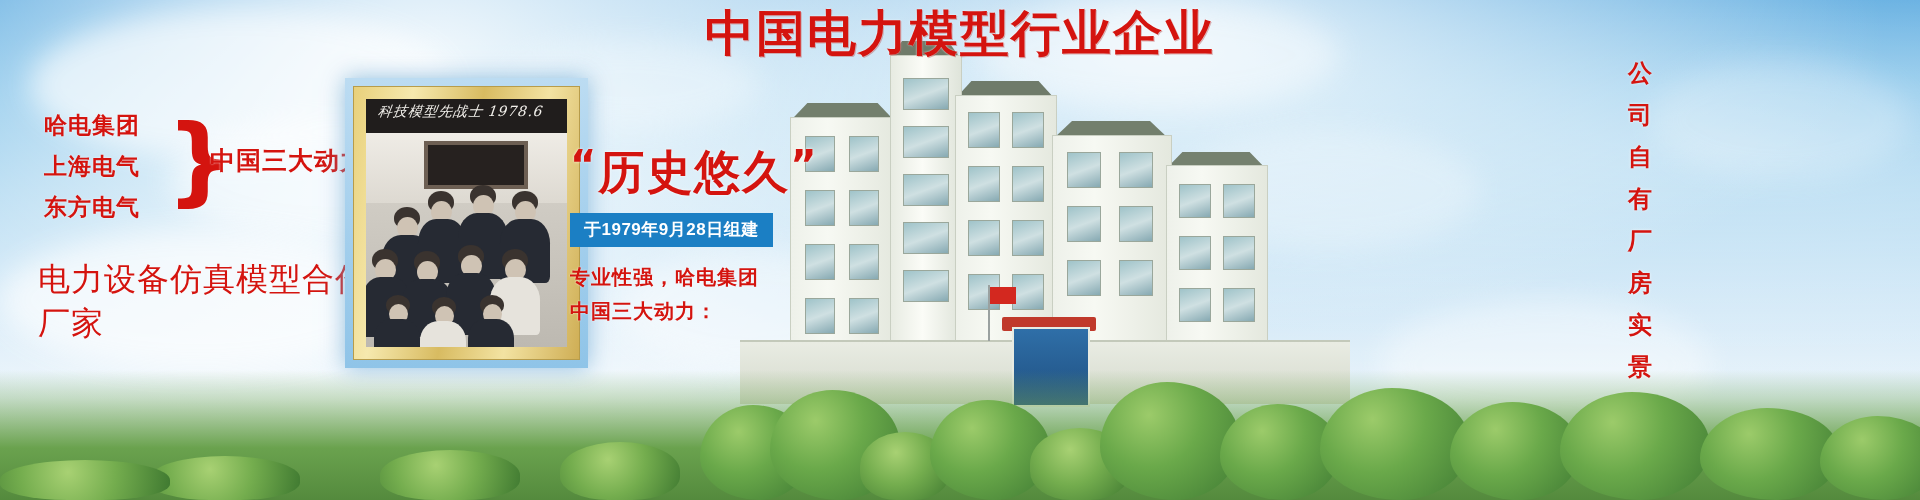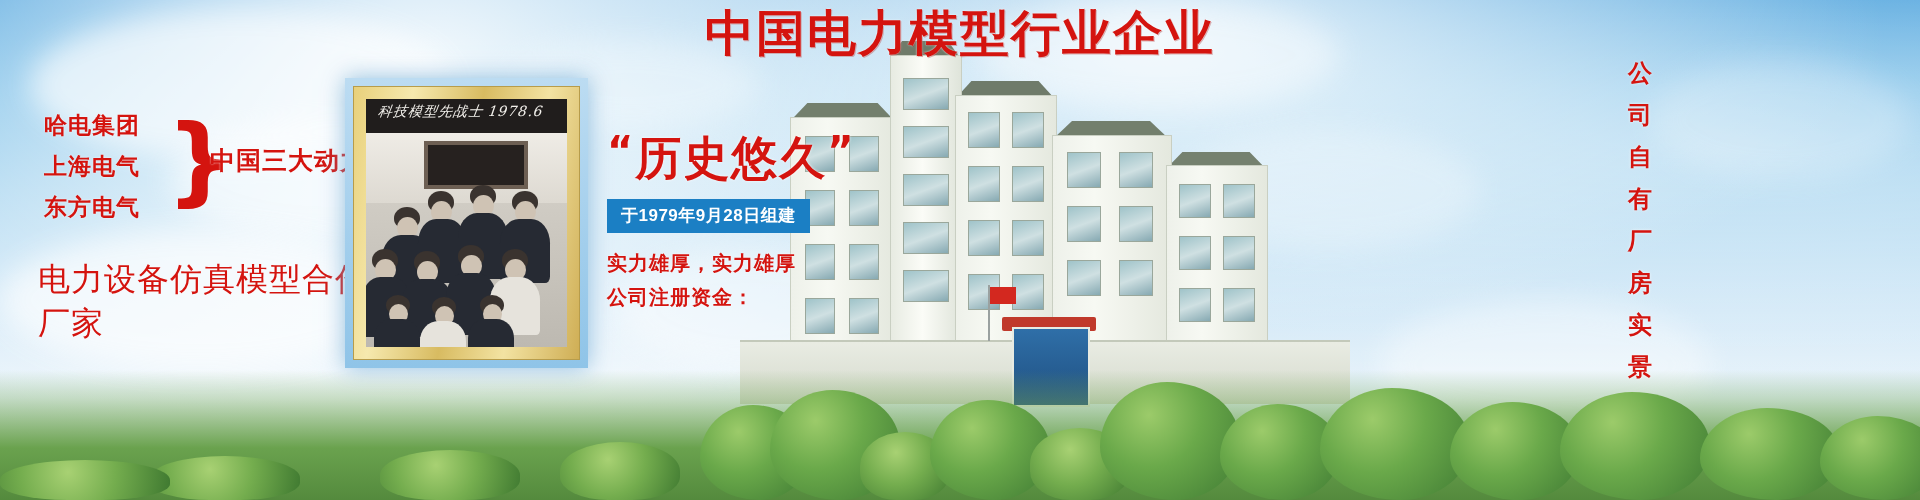--- a/index.html
+++ b/index.html
@@ -94,21 +94,21 @@
   .photo-wall{position:absolute;left:0;top:34px;width:100%;height:70px;
     background:linear-gradient(180deg,#efece6,#ddd9d1);}
   .photo-chalk{position:absolute;left:58px;top:42px;width:96px;height:40px;
     background:#26211f;border:4px solid #6d5f53;}
   .head{position:absolute;border-radius:50% 50% 45% 45%;background:#3a332f;}
   .face{position:absolute;border-radius:50%;background:#cfc3b4;}
   .body{position:absolute;border-radius:38% 38% 10% 10%;background:#262a33;}
   .white-coat{position:absolute;border-radius:40% 40% 8% 8%;background:#e6e3dc;}
 
   
-  .centerblock{position:absolute;left:570px;top:128px;width:230px;margin-left:37px;}
+  .centerblock{position:absolute;left:570px;top:142px;width:230px;}
   .quote{font-size:46px;font-weight:bold;color:#d4140f;letter-spacing:2px;white-space:nowrap;
     text-shadow:0 0 3px rgba(255,255,255,0.9);
     font-family:"DejaVu Sans","Liberation Sans",sans-serif;}
   .quote .qm{font-size:40px;vertical-align:top;}
   .badge{display:inline-block;margin-top:9px;padding:5px 14px 6px 14px;
     background:#1b7fc4;color:#ffffff;font-size:17px;font-weight:bold;letter-spacing:0.5px;
     white-space:nowrap;}
   .desc{margin-top:13px;color:#d4140f;font-size:20px;font-weight:bold;line-height:34px;
     letter-spacing:1px;text-shadow:0 0 2px rgba(255,255,255,0.85);}
   .desc div{white-space:nowrap;}
@@ -282,22 +282,22 @@
         <div class="face" style="left:117px;top:205px;width:19px;height:20px;"></div>
         <div class="body" style="left:102px;top:220px;width:46px;height:50px;"></div>
       </div>
     </div>
   </div>
 
   <div class="centerblock">
     <div class="quote"><span class="qm">“</span><span>历史悠久</span><span class="qm">”</span></div>
     <div class="badge">于1979年9月28日组建</div>
     <div class="desc">
-      <div>实力雄厚，实力雄厚</div>
-      <div>公司注册资金：</div>
+      <div>专业性强，哈电集团</div>
+      <div>中国三大动力：</div>
     </div>
   </div>
 
   <div class="vertical">
     <div>公</div>
     <div>司</div>
     <div>自</div>
     <div>有</div>
     <div>厂</div>
     <div>房</div>

